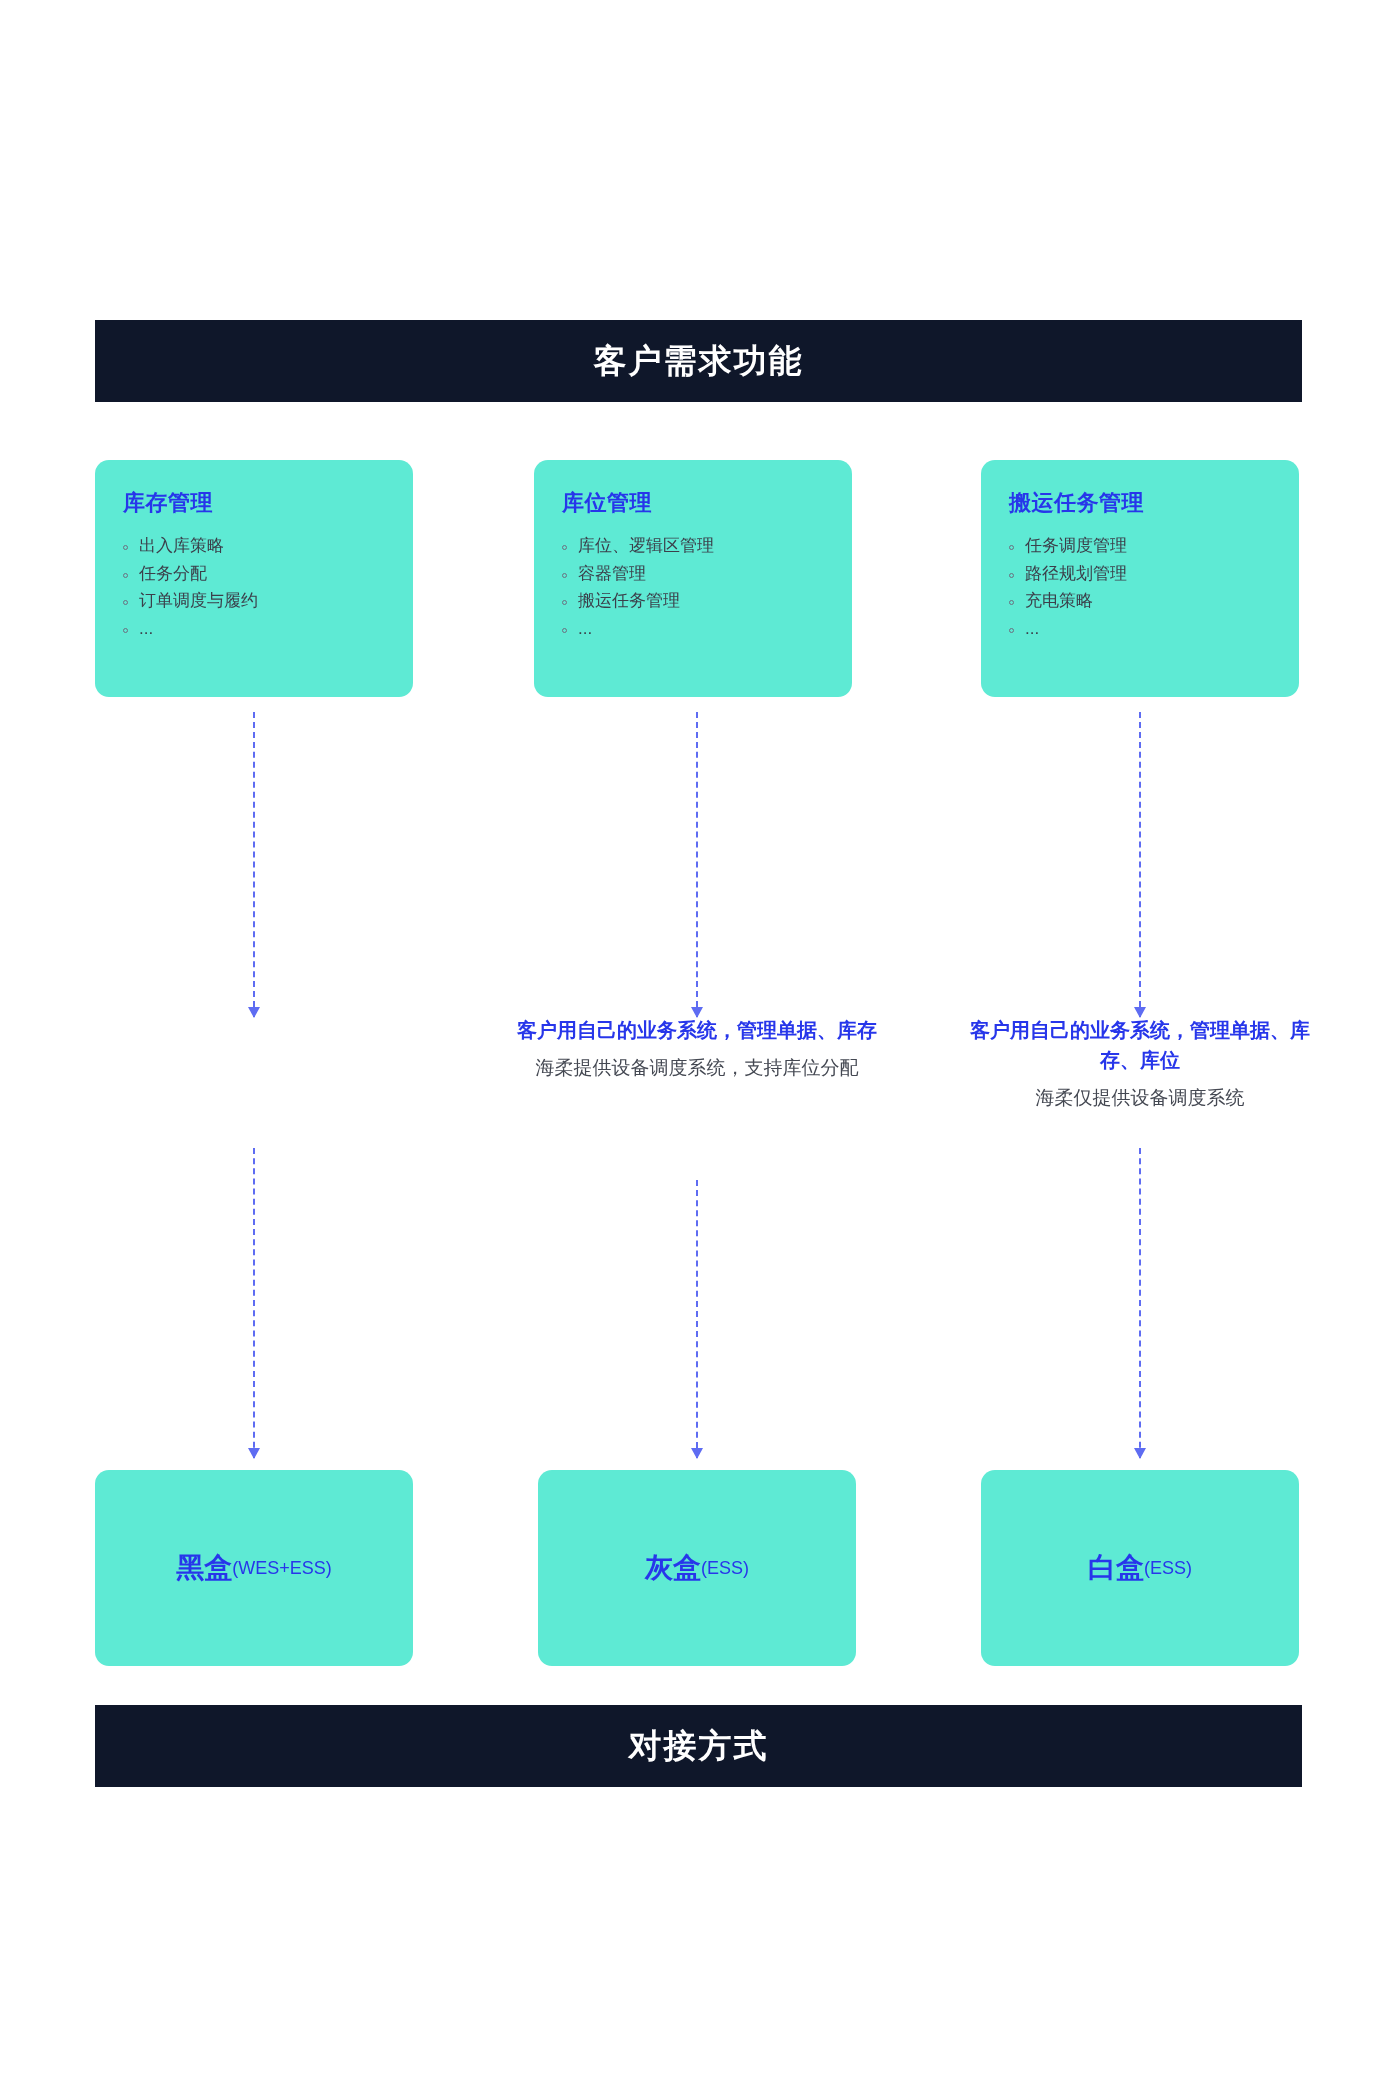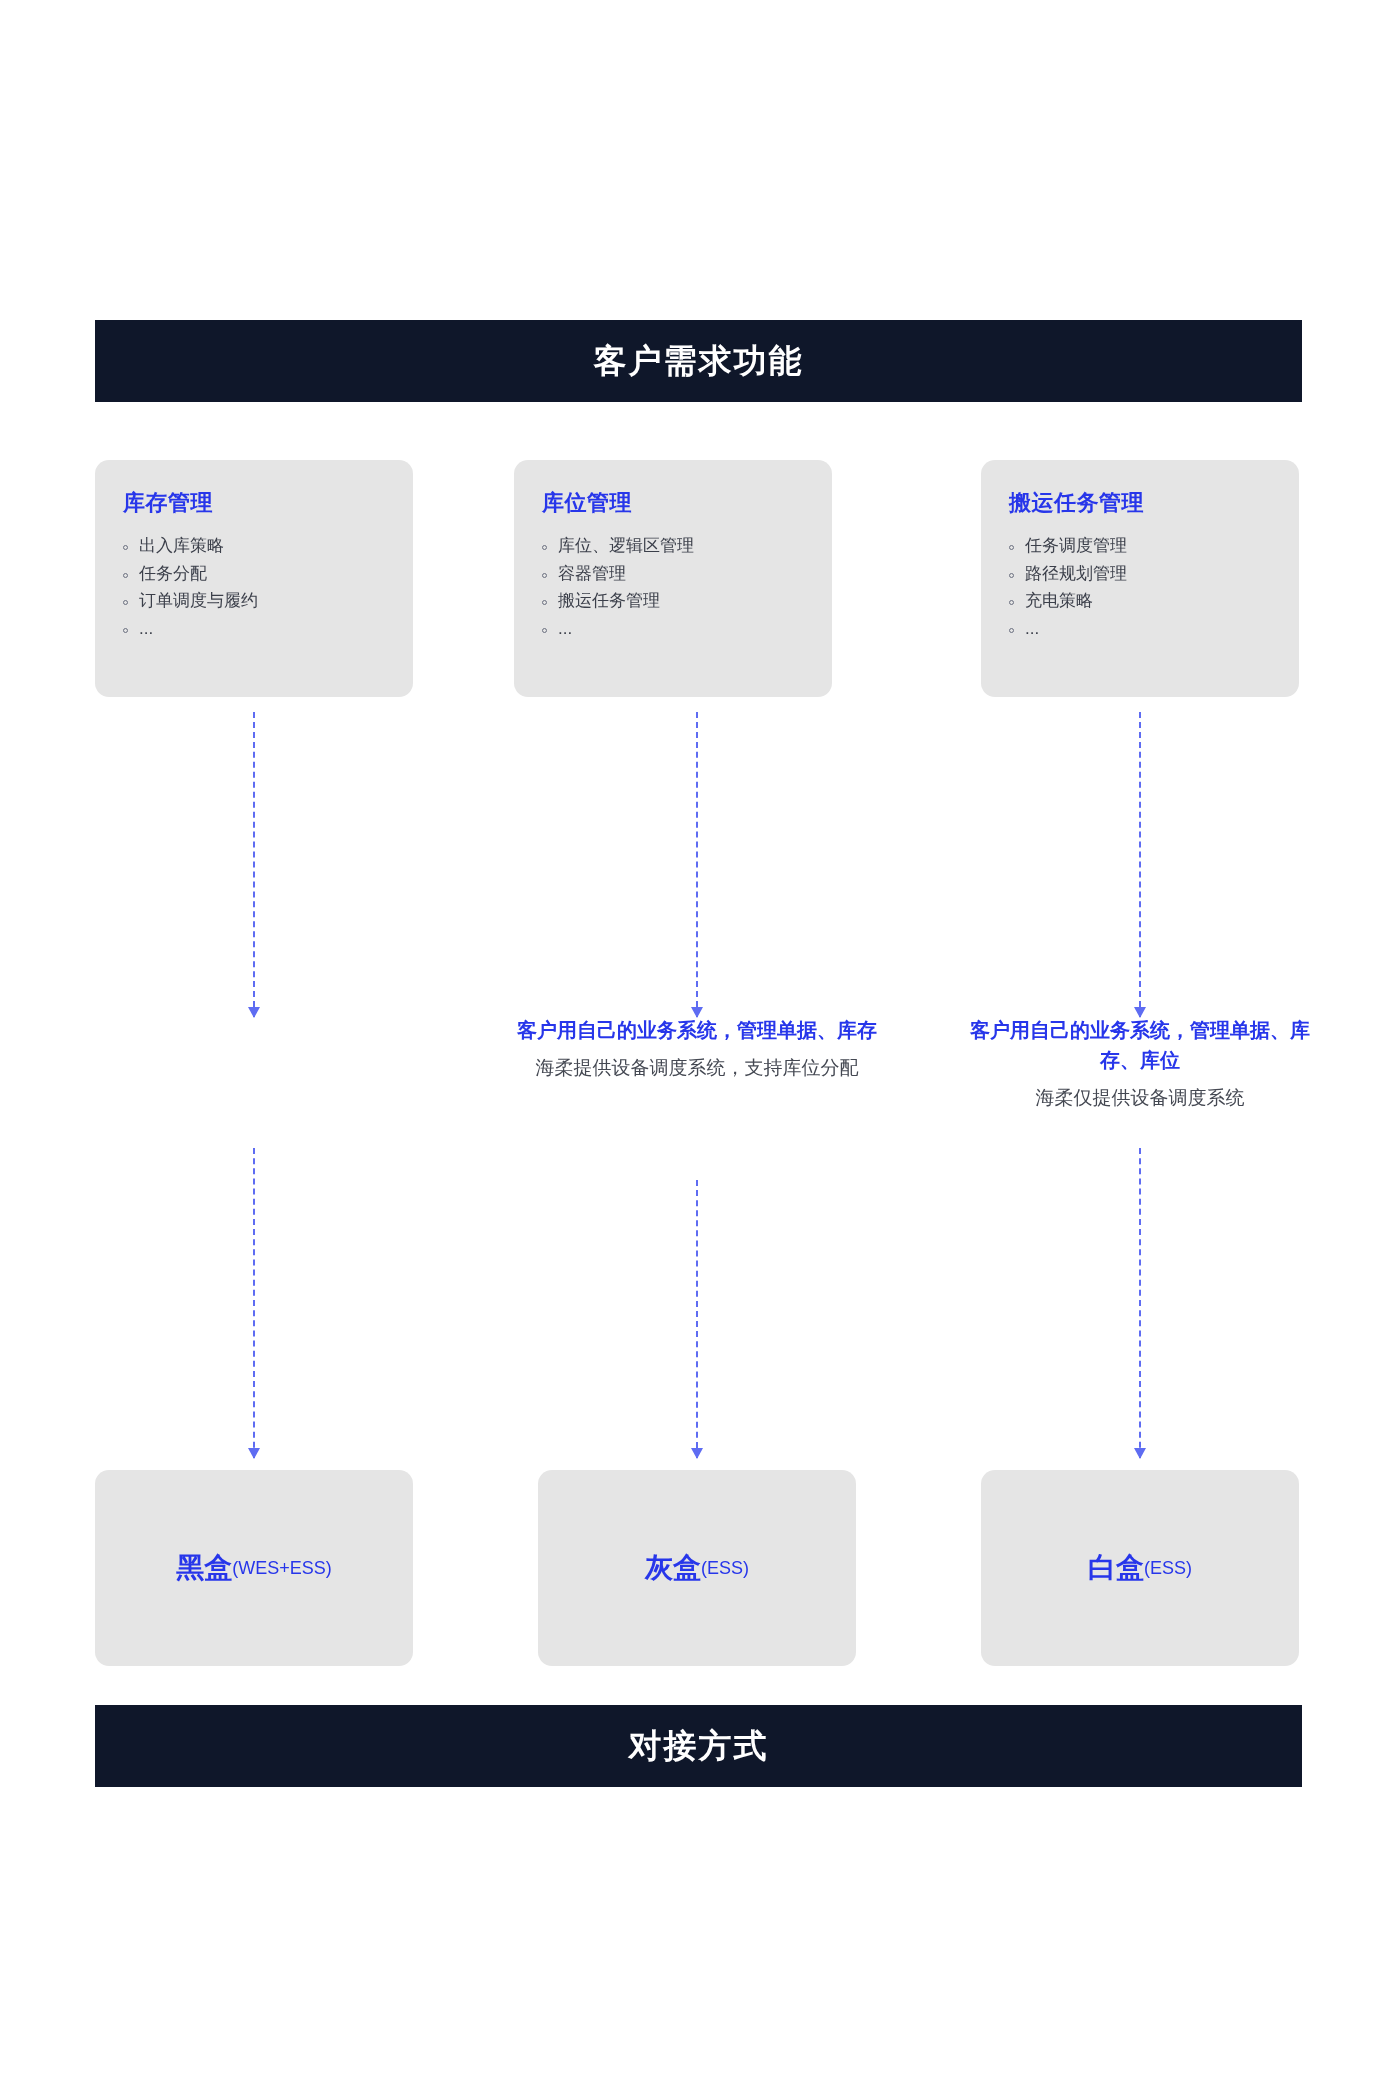--- a/index.html
+++ b/index.html
@@ -37,21 +37,21 @@
     font-weight: bold;
     letter-spacing: 2px;
   }
   .banner.top { top: 320px; }
   .banner.bottom { top: 1705px; }
 
   
   .card {
     position: absolute;
     width: 318px;
-    background: #e5e5e5;
+    background: #5eead4;
     border-radius: 14px;
     box-sizing: border-box;
     padding: 28px 28px 26px 28px;
   }
   .card.top-card { top: 460px; height: 237px; }
   .card-title {
     color: #2736ea;
     font-size: 22px;
     font-weight: bold;
     margin: 0 0 14px 0;
@@ -177,21 +177,21 @@
   <div class="arrow" style="left:253px; top:1148px; height:310px;">
     <div class="line"></div>
       <div class="head"></div>
   </div>
 
   <div class="card bottom-card" style="left:95px;">
     <div class="bottom-label">黑盒</div>
     <div class="bottom-sub">(WES+ESS)</div>
   </div>
 
-  <div class="card top-card" style="left:514px;">
+  <div class="card top-card" style="left:534px;">
     <div class="card-title">库位管理</div>
     <ul class="bullet-list">
       <li>库位、逻辑区管理</li>
       <li>容器管理</li>
       <li>搬运任务管理</li>
       <li>...</li>
     </ul>
   </div>
 
   <div class="arrow" style="left:696px; top:712px; height:305px;">

